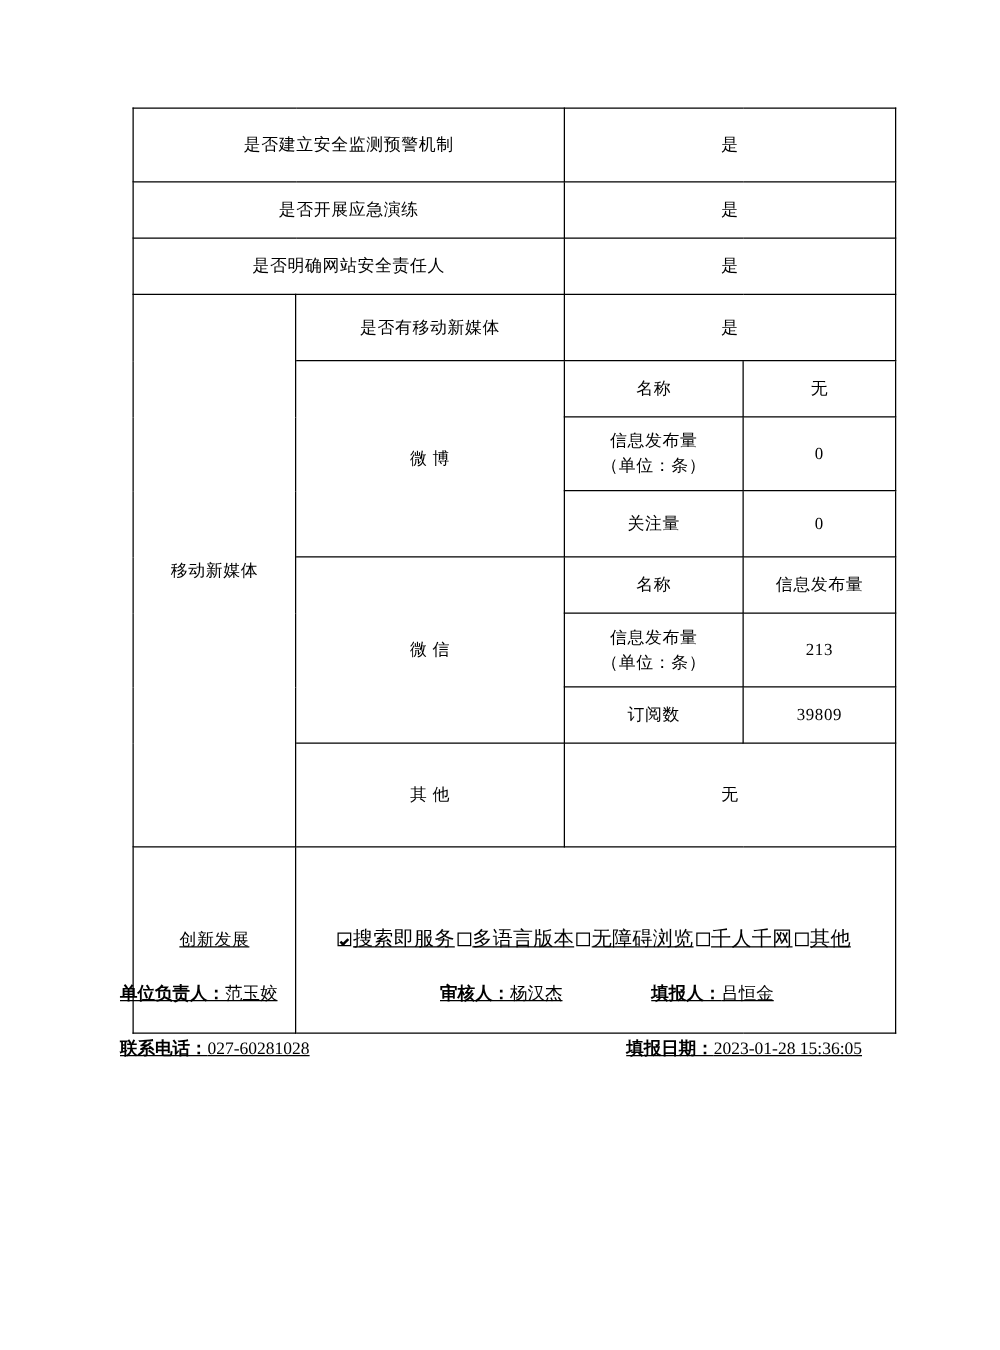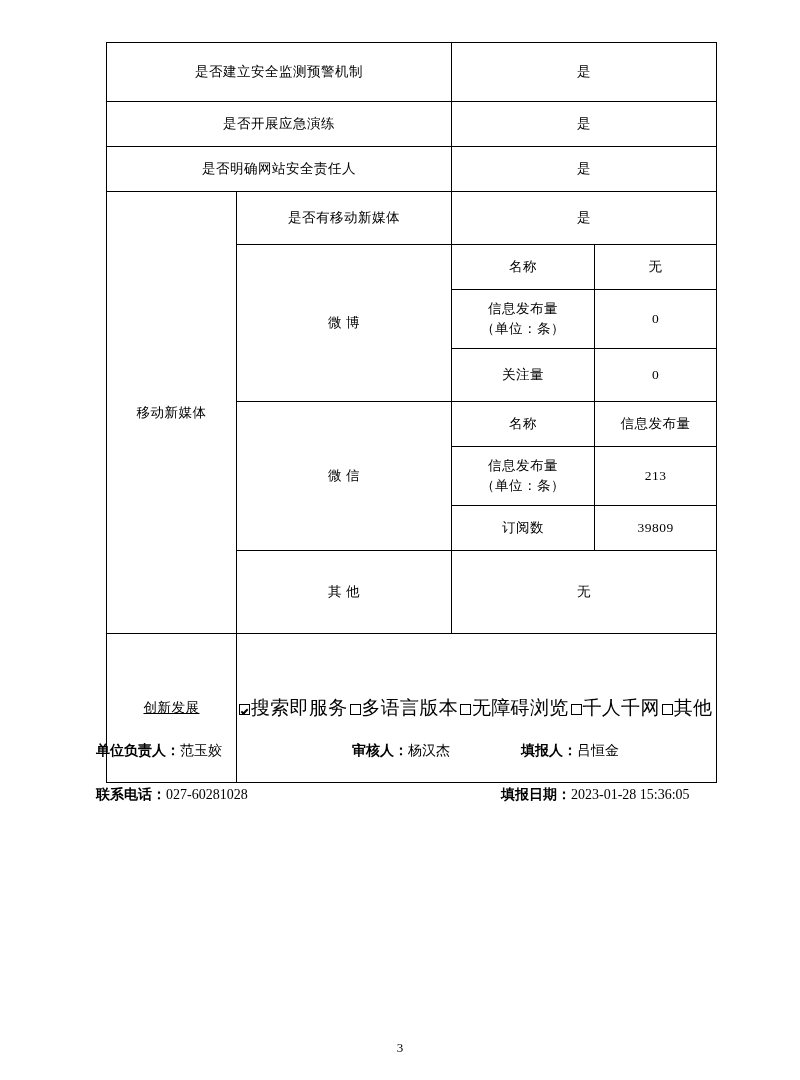--- a/index.html
+++ b/index.html
@@ -12,20 +12,21 @@
     height: 1080px;
     font-family: "Liberation Serif", "DejaVu Serif", serif;
     color: #000000;
     position: relative;
   }
   .page {
     width: 800px;
     height: 992px;
     position: relative;
     box-sizing: border-box;
+    margin-top: 44px;
   }
   table.form {
     position: absolute;
     left: 106px;
     top: 42px;
     width: 610px;
     border-collapse: collapse;
     table-layout: fixed;
   }
   table.form td {
@@ -50,23 +51,24 @@
   .h-36 { height: 36px; }
   .h-44 { height: 44px; }
   .h-50 { height: 50px; }
   .h-74 { height: 74px; }
   .h-140 { height: 140px; text-decoration: underline; }
 
   .innovation-row td {
     vertical-align: middle;
   }
   .checkbox-line {
-    font-size: 19px;
+    font-size: 16px;
     letter-spacing: 0.3px;
     white-space: nowrap;
+    text-decoration: underline;
   }
   .cb {
     display: inline-block;
     width: 11px;
     height: 11px;
     border: 1px solid #000;
     position: relative;
     vertical-align: -1px;
     margin-right: 1px;
     box-sizing: border-box;
@@ -95,20 +97,21 @@
     font-family: "Liberation Serif", "DejaVu Serif", serif;
   }
   .f-row {
     position: relative;
     height: 44px;
     white-space: nowrap;
   }
   .f-item {
     position: absolute;
     top: 0;
+    text-decoration: underline;
   }
   .f-label { font-weight: bold; }
   .pagenum {
     position: absolute;
     left: 0;
     top: 1040px;
     width: 800px;
     text-align: center;
     font-size: 13px;
     font-family: "Liberation Serif", "DejaVu Serif", serif;

